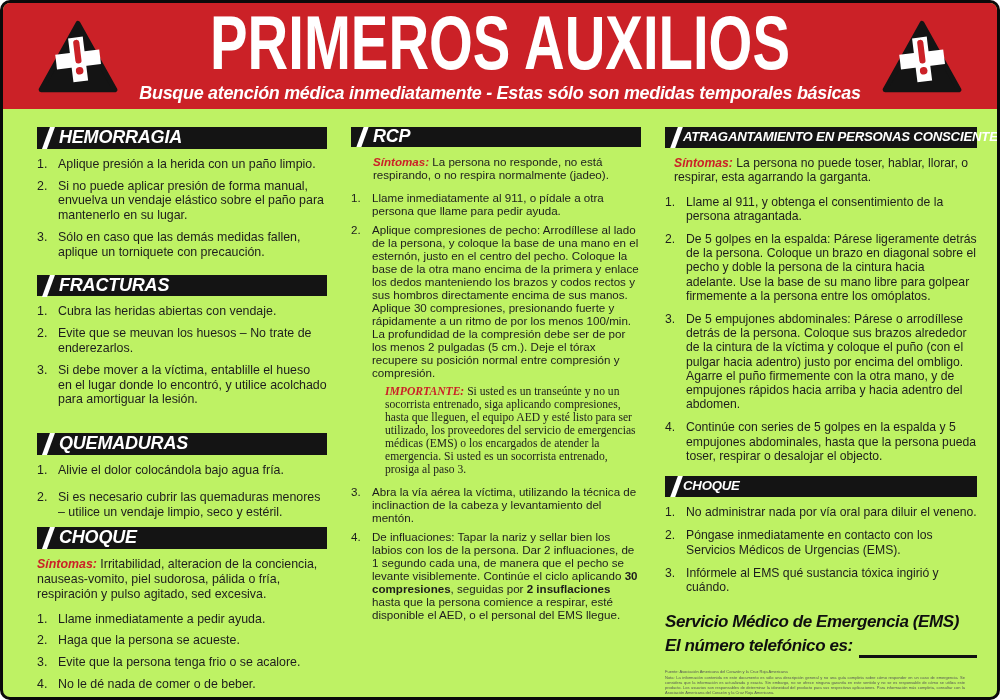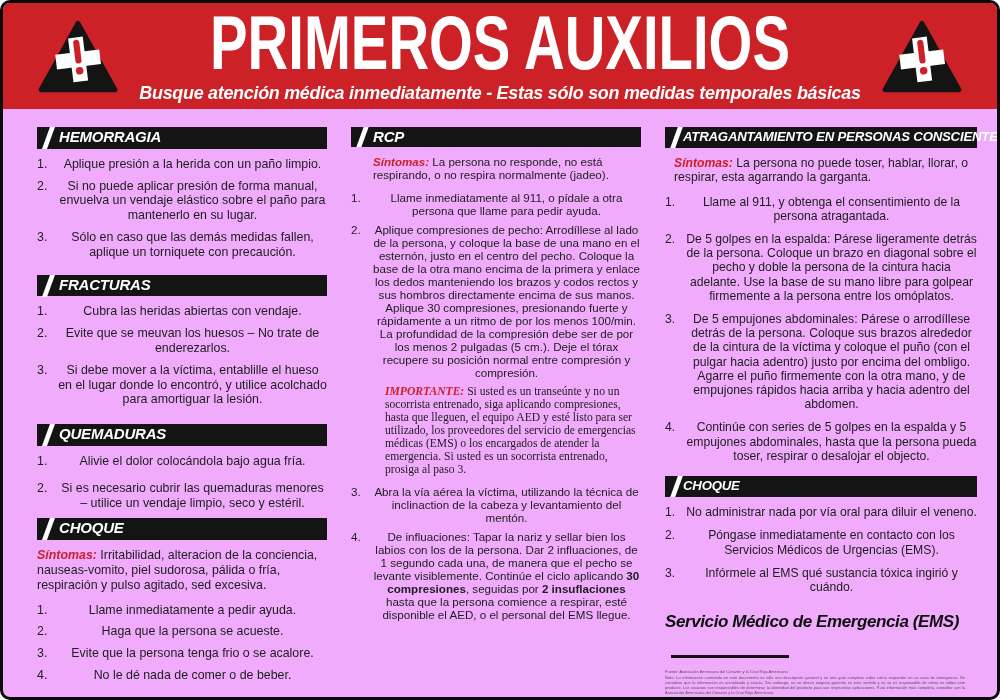--- a/index.html
+++ b/index.html
@@ -1,38 +1,38 @@
 <!DOCTYPE html>
 <html><head>
 <meta charset="utf-8">
 <style>
   html,body{margin:0;padding:0;background:#fff;}
   body{font-family:"Liberation Sans", sans-serif; color:#1d1d1d; -webkit-font-smoothing:antialiased;}
-  .poster{position:relative;width:1000px;height:700px;box-sizing:border-box;border:3px solid #0a0a0a;border-radius:10px;overflow:hidden;background:#f0abfc;}
+  .poster{position:relative;width:1000px;height:700px;box-sizing:border-box;border:3px solid #0a0a0a;border-radius:10px;overflow:hidden;background:#bef264;}
   
   .band{background:#cb2127;height:106px;display:flex;align-items:center;justify-content:space-between;padding:0 34px;box-sizing:border-box;}
   .tri{width:82px;height:78px;flex:none;margin-top:2px;}
   .band-center{flex:1;text-align:center;overflow:visible;}
   .title{color:#fff;font-weight:bold;font-size:64px;line-height:62px;letter-spacing:0px;transform:scale(0.88,1.18);transform-origin:center 55%;white-space:nowrap;margin-top:4px;}
   .subtitle{color:#fff;font-weight:bold;font-style:italic;font-size:18.5px;letter-spacing:-0.3px;margin-top:7px;white-space:nowrap;transform:scaleX(0.97);transform-origin:center;}
   
   .cols{display:flex;padding:18px 20px 0 34px;gap:24px;height:588px;box-sizing:border-box;overflow:hidden;}
   .c{box-sizing:border-box;}
   .c1{width:297px;font-size:12.4px;line-height:14.8px;}
   .c2{width:297px;font-size:11.6px;line-height:13px;}
   .c3{width:312px;font-size:12.2px;line-height:14.2px;}
-  .bar{position:relative;background:#141414;color:#fff;font-weight:bold;font-style:italic;font-size:15px;letter-spacing:-0.2px;padding:3px 4px 4px 22px;margin-bottom:8px;white-space:nowrap;}
+  .bar{position:relative;background:#141414;color:#fff;font-weight:bold;font-style:italic;font-size:18px;letter-spacing:-0.2px;padding:3px 4px 4px 22px;margin-bottom:8px;white-space:nowrap;}
   .bar::before{content:'';position:absolute;left:9px;top:0;bottom:0;width:5px;background:#fff;transform:skewX(-20deg);}
   .c3 .bar{font-size:13.2px;padding-left:18px;}
-  .mt1{margin-top:15px;} .mt2{margin-top:17px;} .mt3{margin-top:8px;} .mtv{margin-top:13px;}
+  .mt1{margin-top:15px;} .mt2{margin-top:26px;} .mt3{margin-top:8px;} .mtv{margin-top:13px;}
   .li{display:flex;margin-bottom:7px;}
   .c2 .li{margin-bottom:6px;}
   .c3 .li{margin-bottom:9px;}
   .li .n{flex:none;width:21px;}
-  .li .t{flex:1;text-align:center;}
+  .li .t{flex:1;}
   .gap{margin-top:12px;}
   .sint{margin:2px 0 10px 0;}
   .c2 .sint{margin-left:22px;}
   .c3 .sint{margin-left:9px;}
   .lbl{color:#cb2127;font-weight:bold;font-style:italic;}
   .imp{margin:2px 0 9px 34px;font-family:Liberation Serif, serif;}
   b{font-weight:bold;}
   
   .ems{margin-top:16px;color:#0f0f0f;font-weight:bold;font-style:italic;font-size:17px;line-height:24px;letter-spacing:-0.4px;white-space:nowrap;}
   .blank{display:inline-block;width:118px;border-bottom:3px solid #111;margin-left:6px;transform:translateY(-3px);}
@@ -182,21 +182,21 @@
           <span class="n">2.</span>
           <span class="t">Póngase inmediatamente en contacto con los Servicios Médicos de Urgencias (EMS).</span>
         </div>
       <div class="li">
           <span class="n">3.</span>
           <span class="t">Infórmele al EMS qué sustancia tóxica ingirió y cuándo.</span>
         </div>
 
       <div class="ems">
         <div>Servicio Médico de Emergencia (EMS)</div>
-        <div><span class="blank">&nbsp;</span></div>
+        <div><span>El número telefónico es:</span><span class="blank">&nbsp;</span></div>
       </div>
 
       <div class="fine">
         <div class="f1">Fuente: Asociación Americana del Corazón y la Cruz Roja Americana</div>
         <div>Nota: La información contenida en este documento es sólo una descripción general y no una guía completa sobre cómo responder en un caso de emergencia. Se considera que la información es actualizada y exacta. Sin embargo, no se ofrece ninguna garantía en este sentido y no se es responsable de cómo se utiliza este producto. Los usuarios son responsables de determinar la idoneidad del producto para sus respectivas aplicaciones. Para información más completa, consultar con la Asociación Americana del Corazón y la Cruz Roja Americana.</div>
       </div>
     </div>
 
   </div>
 </div>

